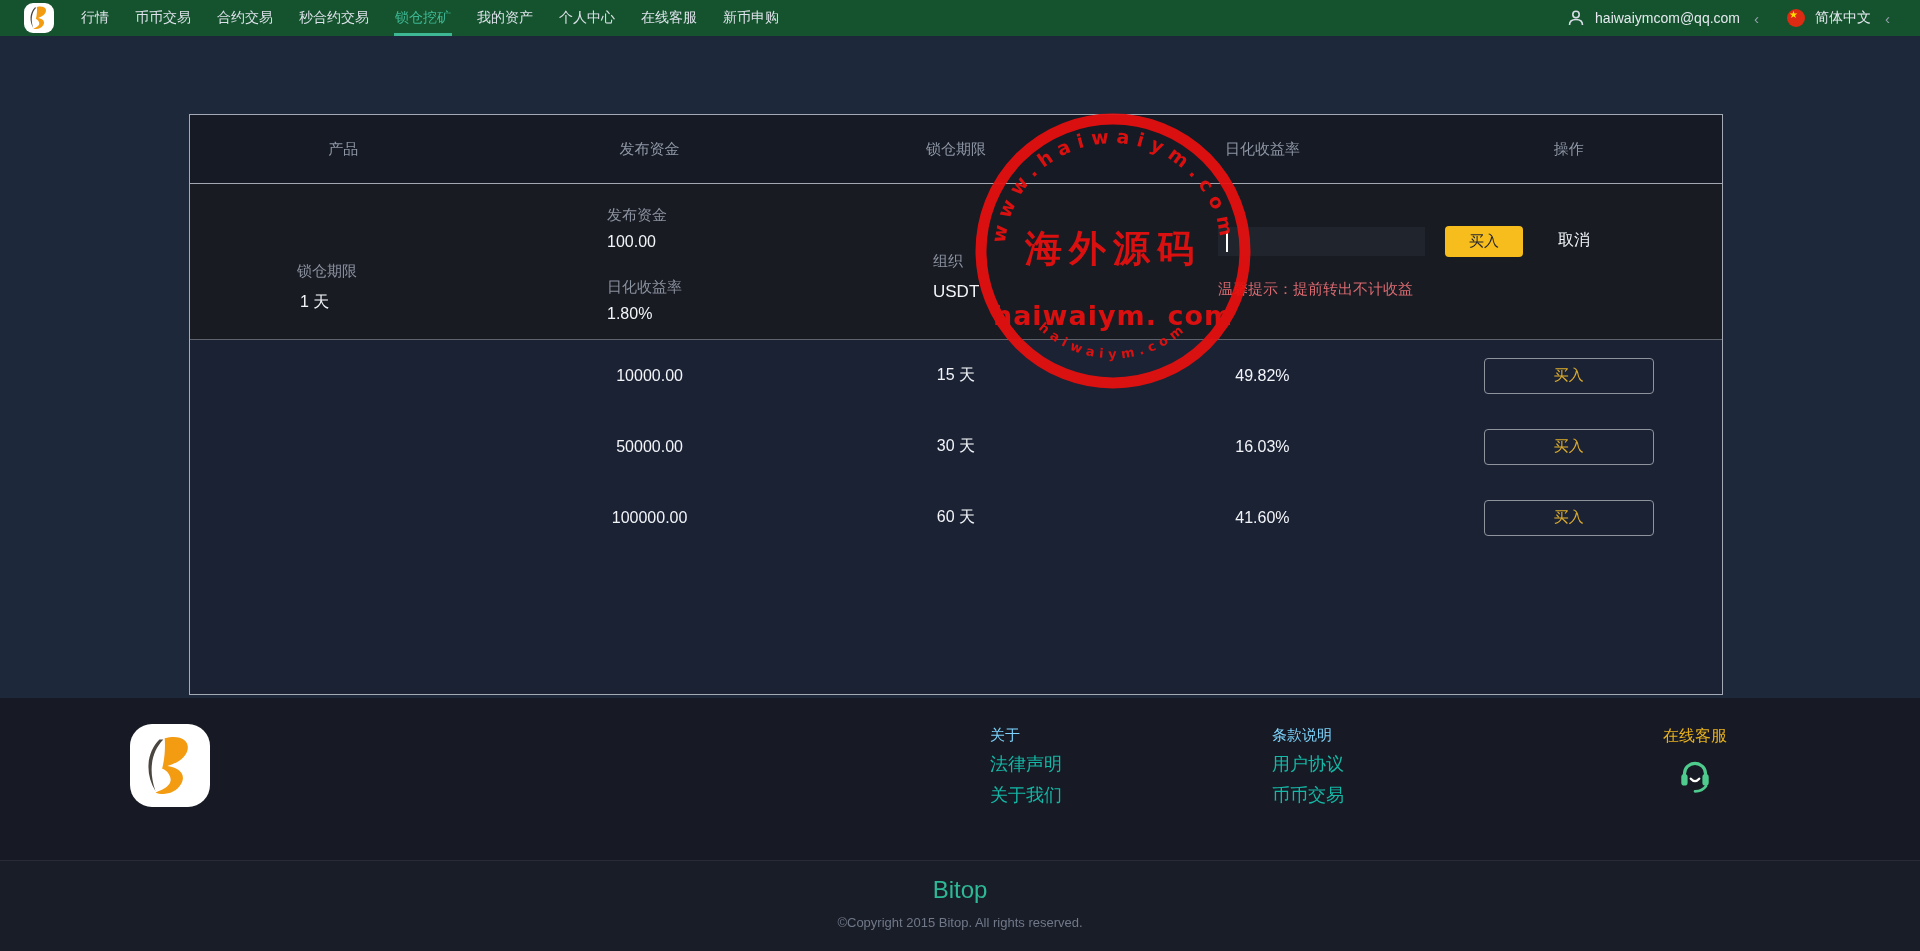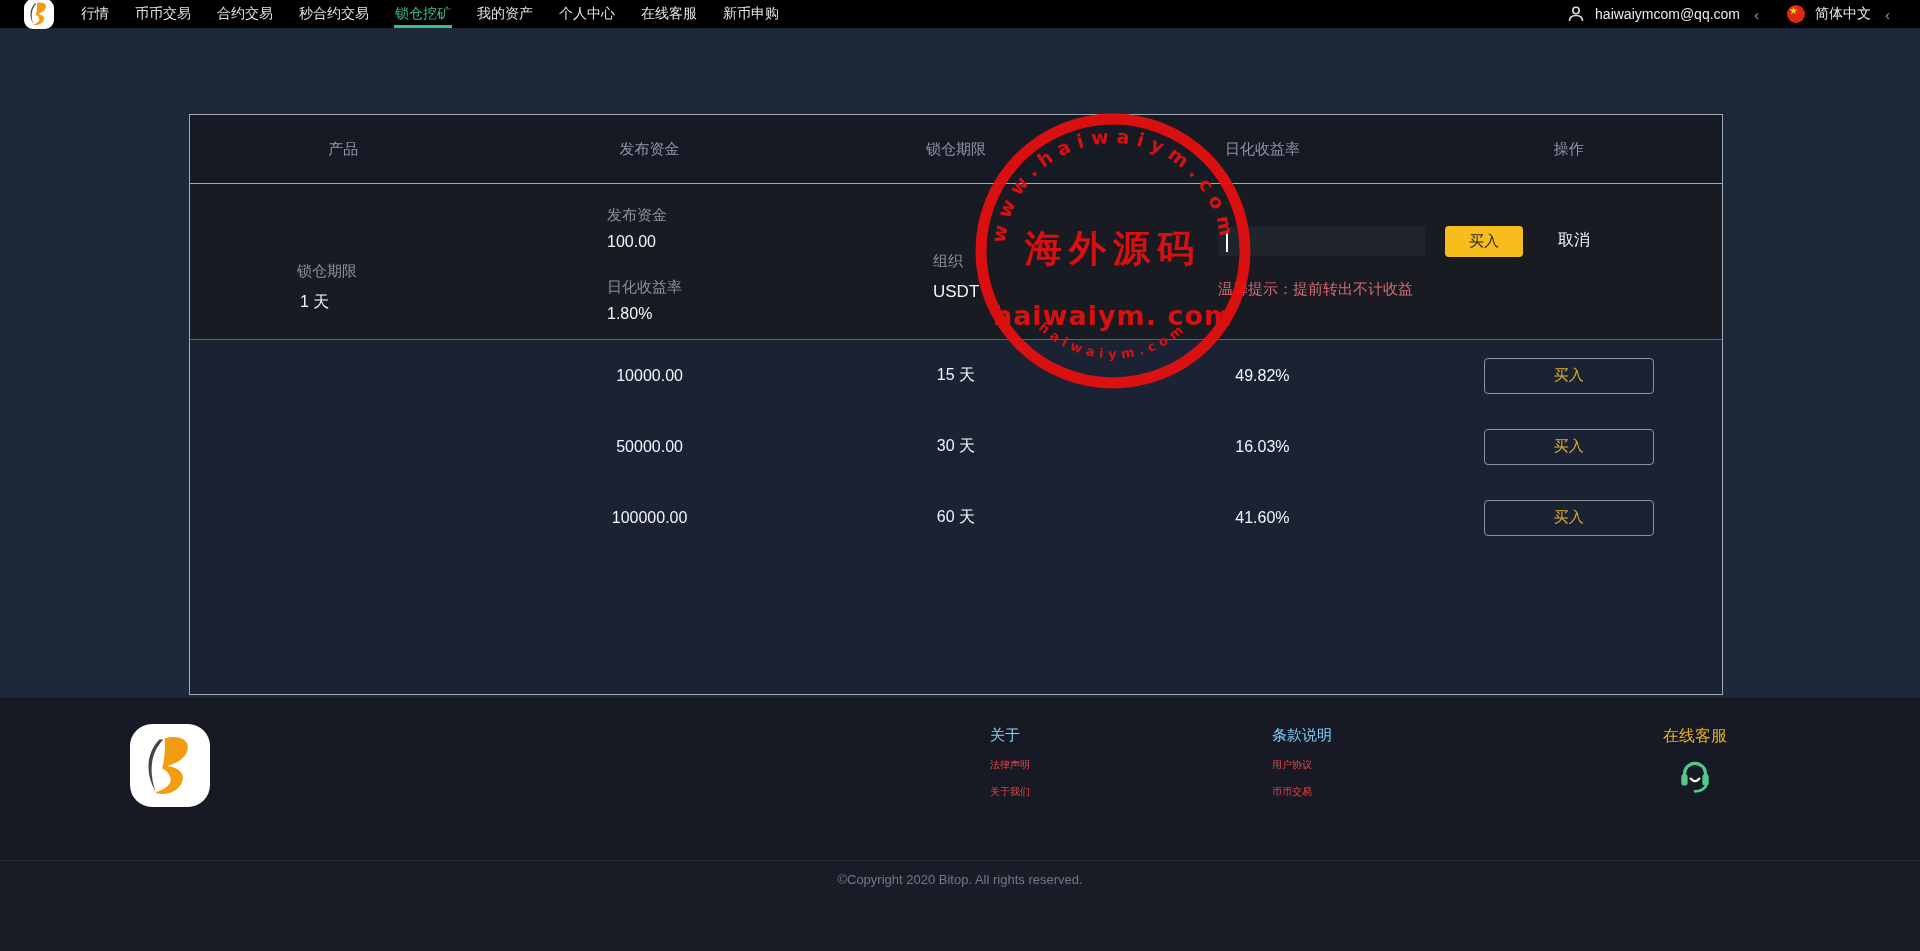--- a/index.html
+++ b/index.html
@@ -1,20 +1,20 @@
 <!DOCTYPE html>
 <html><head>
 <meta charset="utf-8">
 <style>
   *{margin:0;padding:0;box-sizing:border-box}
   html,body{width:1920px;height:951px}
   body{position:relative;overflow:hidden;background:#1d293b;font-family:"Liberation Sans","DejaVu Sans",sans-serif;}
 
   
-  .nav{position:absolute;top:0;left:0;width:1920px;height:28px;background:#000000;display:flex;align-items:center;z-index:5}
+  .nav{position:absolute;top:0;left:0;width:1920px;height:36px;background:#14532d;display:flex;align-items:center;z-index:5}
   .nav-logo{width:30px;height:30px;border-radius:9px;background:#fff;margin:0 14px 0 24px;display:flex;align-items:center;justify-content:center;overflow:hidden;flex:none}
   .nav-items{display:flex;height:100%}
   .nav-item{height:100%;display:flex;align-items:center;padding:0 13px;color:#dde2ea;font-size:14px;cursor:pointer;position:relative;white-space:nowrap}
   .nav-item.active{color:#3eb795}
   .nav-item.active::after{content:"";position:absolute;left:12px;right:12px;bottom:0;height:3px;background:#3eb795}
   .nav-right{margin-left:auto;display:flex;align-items:center;color:#e6e9f0;font-size:14px;padding-right:26px;gap:10px}
   .chev{color:#97a0b0;font-size:15px;margin:0 4px;cursor:pointer}
   .flag{width:18px;height:18px;border-radius:50%;background:#dd2a12;position:relative;overflow:hidden;flex:none;margin-left:14px}
   .flag .star{position:absolute;left:2px;top:0px;color:#ffde00;font-size:10px;line-height:12px}
   .lang{cursor:pointer}
@@ -44,21 +44,21 @@
   .stamp{position:absolute;left:972px;top:110px;width:282px;height:282px;opacity:.93;pointer-events:none;z-index:9}
   .stamp text,.stamp textPath{fill:#e8100e;font-family:"DejaVu Sans","Liberation Sans",sans-serif}
 
   
   .footer{position:absolute;top:698px;left:0;width:1920px;height:162px;background:#171a24}
   .f-logo{position:absolute;left:130px;top:26px;width:80px;height:83px;background:#fff;border-radius:22px;display:flex;align-items:center;justify-content:center;overflow:hidden}
   .f-col{position:absolute;top:28px}
   .f-col.about{left:990px}
   .f-col.terms{left:1272px}
   .f-title{color:#7dd3fc;font-size:15px}
-  .f-link{color:#ef4444;font-size:10px;margin-top:13px;cursor:pointer;width:max-content}
+  .f-link{color:#14b8a6;font-size:18px;margin-top:7px;cursor:pointer;width:max-content}
   .f-link:first-of-type{margin-top:21px}
   .service-title{position:absolute;left:1663px;top:28px;color:#e7b11f;font-size:16px;cursor:pointer}
   .headset{position:absolute;left:1676px;top:58px;width:38px;height:38px;cursor:pointer}
 
   .bottombar{position:absolute;top:860px;left:0;width:1920px;height:91px;background:#191d28;border-top:1px solid rgba(255,255,255,.07);text-align:center}
   .brand{color:#2db896;font-size:24px;padding-top:15px}
   .copyright{color:#707889;font-size:13px;margin-top:11px}
 </style>
 </head>
 <body>
@@ -201,14 +201,15 @@
       <path d="M8,20 v-3 a10,10 0 0 1 20,0 v3" stroke="#4ecb8d" stroke-width="3" fill="none" stroke-linecap="round"></path>
       <rect x="5" y="17" width="6" height="11" rx="3" fill="#4ecb8d"></rect>
       <rect x="25" y="17" width="6" height="11" rx="3" fill="#4ecb8d"></rect>
       <path d="M14,21.5 q4,4.5 8,0" stroke="#ffffff" stroke-width="2.2" fill="none" stroke-linecap="round"></path>
       <path d="M28.5,28.5 q-3.5,5 -10.5,5" stroke="#4ecb8d" stroke-width="2.5" fill="none" stroke-linecap="round"></path>
     </svg>
   </div>
 </footer>
 
 <div class="bottombar">
-  <div class="copyright">©Copyright 2020 Bitop. All rights reserved.</div>
+  <div class="brand">Bitop</div>
+  <div class="copyright">©Copyright 2015 Bitop. All rights reserved.</div>
 </div>
 
 </body></html>

